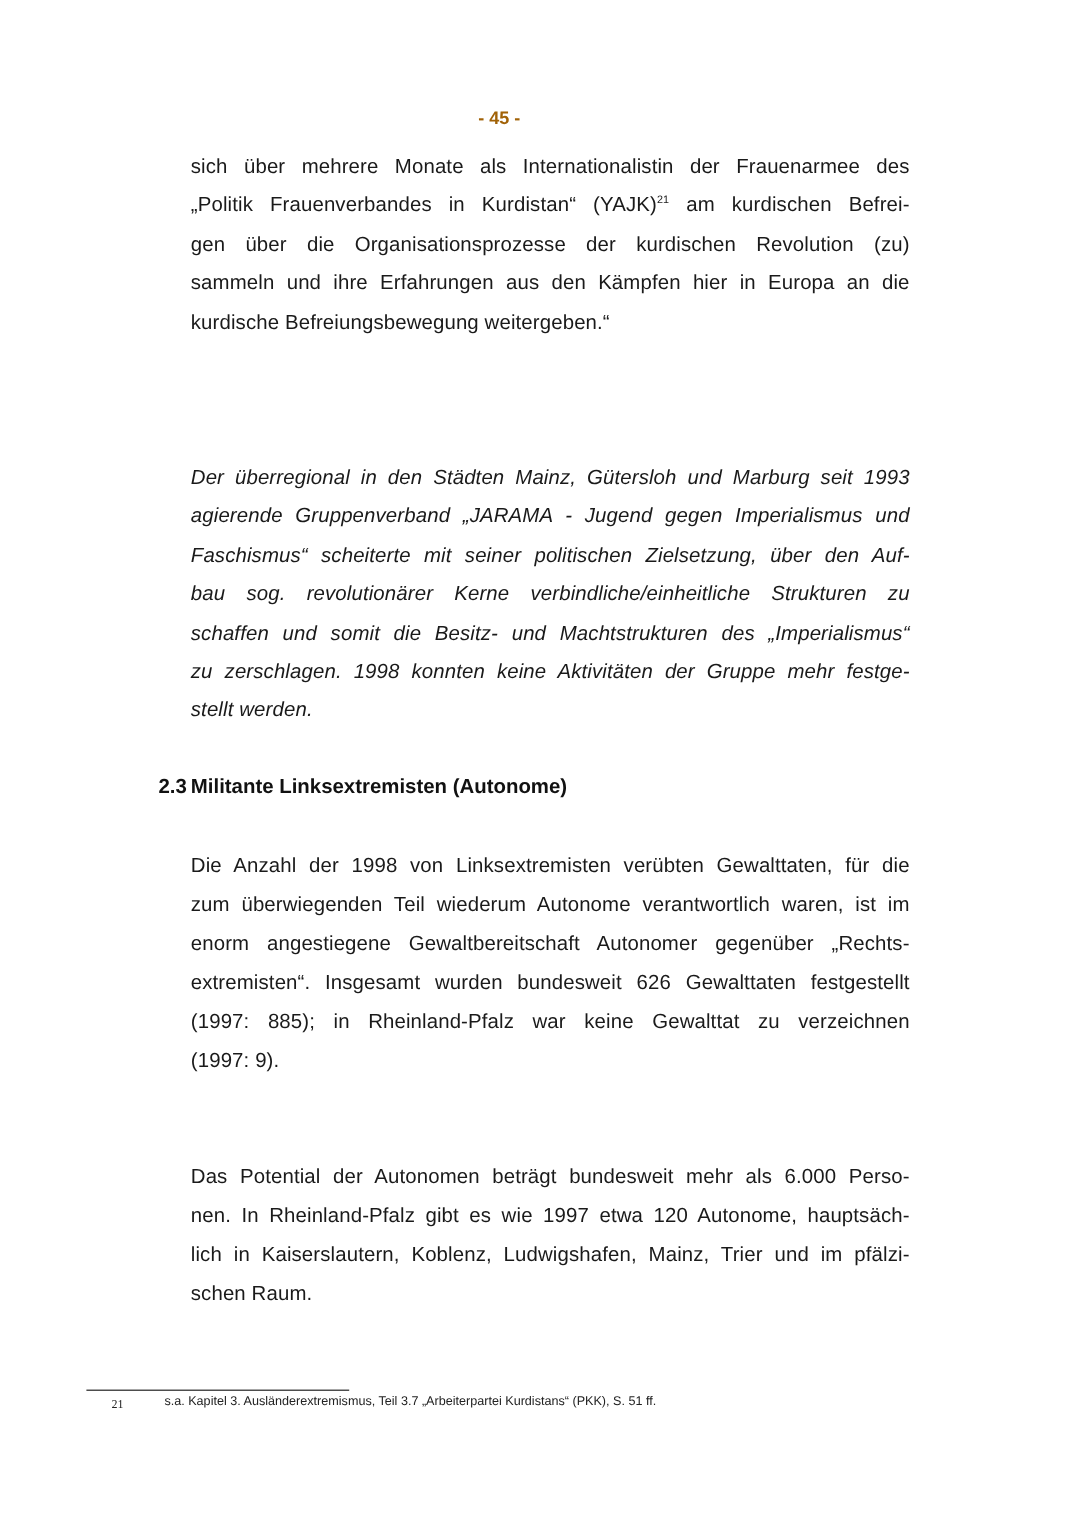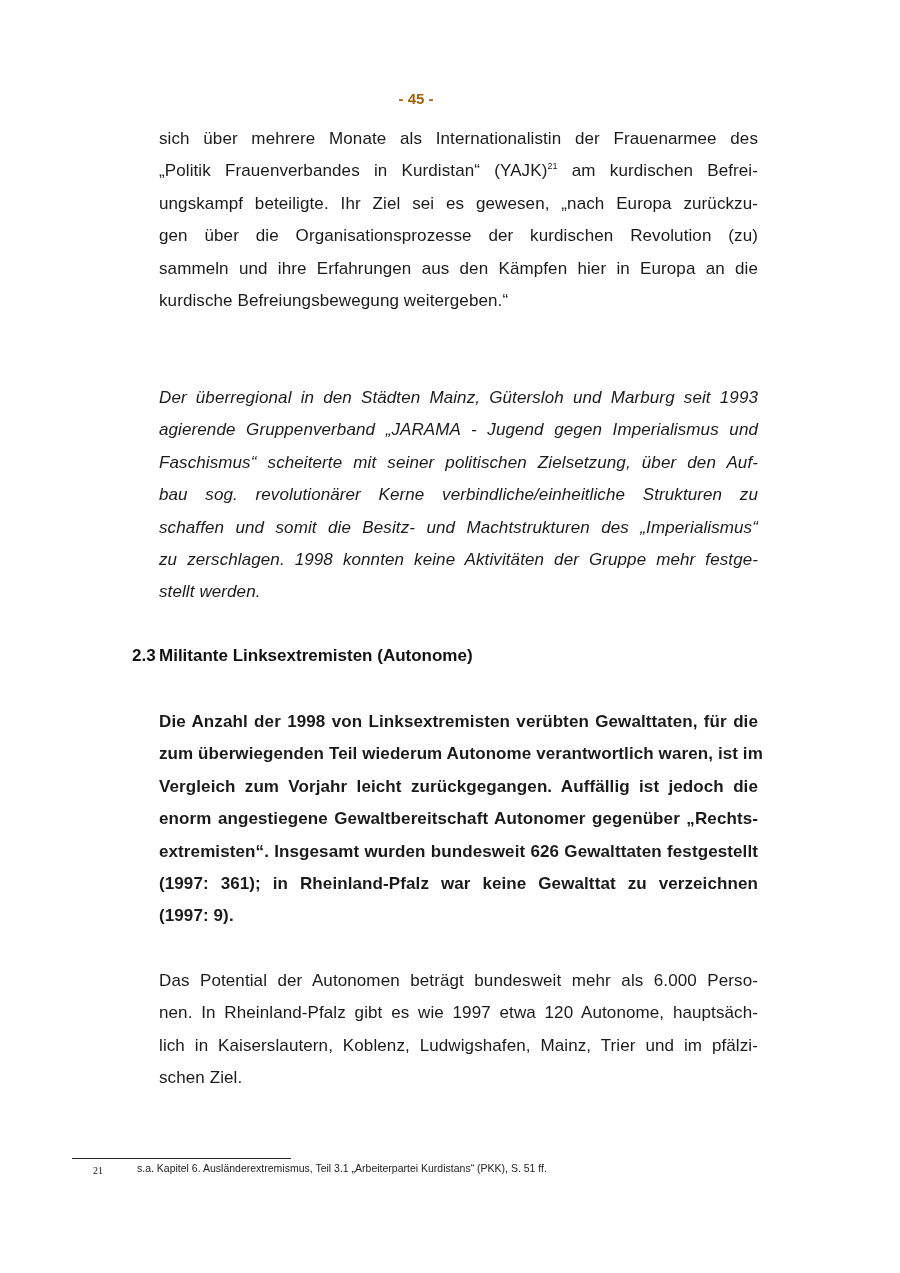--- a/index.html
+++ b/index.html
@@ -99,55 +99,53 @@
     }
   </style>
 </head>
 <body>
 
 <div class="page-number">- 45 -</div>
 
 <div class="para" style="top:123px;">
   <span class="line">sich über mehrere Monate als Internationalistin der Frauenarmee des</span>
   <span class="line"><span>„Politik Frauenverbandes in Kurdistan“ (YAJK)</span><sup class="fnref">21</sup><span> am kurdischen Befrei-</span></span>
-  <span class="line">ungskampf beteiligte. Ihr Ziel sei es gewesen, „nach Europa zurückzu-</span>
   <span class="line">gen über die Organisationsprozesse der kurdischen Revolution (zu)</span>
   <span class="line">sammeln und ihre Erfahrungen aus den Kämpfen hier in Europa an die</span>
   <span class="line last">kurdische Befreiungsbewegung weitergeben.“</span>
 </div>
 
 <div class="para" style="top:382px;font-style:italic;">
   <span class="line">Der überregional in den Städten Mainz, Gütersloh und Marburg seit 1993</span>
   <span class="line">agierende Gruppenverband „JARAMA - Jugend gegen Imperialismus und</span>
   <span class="line">Faschismus“ scheiterte mit seiner politischen Zielsetzung, über den Auf-</span>
   <span class="line">bau sog. revolutionärer Kerne verbindliche/einheitliche Strukturen zu</span>
   <span class="line">schaffen und somit die Besitz- und Machtstrukturen des „Imperialismus“</span>
   <span class="line">zu zerschlagen. 1998 konnten keine Aktivitäten der Gruppe mehr festge-</span>
   <span class="line last">stellt werden.</span>
 </div>
 
 <div class="heading">
   <span class="num">2.3</span>
   <span class="title">Militante Linksextremisten (Autonome)</span>
 </div>
 
-<div class="para" style="top:706px;font-weight:bold;">
+<div class="para" style="top:706px;">
   <span class="line">Die Anzahl der 1998 von Linksextremisten verübten Gewalttaten, für die</span>
   <span class="line">zum überwiegenden Teil wiederum Autonome verantwortlich waren, ist im</span>
-  <span class="line">Vergleich zum Vorjahr leicht zurückgegangen. Auffällig ist jedoch die</span>
   <span class="line">enorm angestiegene Gewaltbereitschaft Autonomer gegenüber „Rechts-</span>
   <span class="line">extremisten“. Insgesamt wurden bundesweit 626 Gewalttaten festgestellt</span>
-  <span class="line">(1997: 361); in Rheinland-Pfalz war keine Gewalttat zu verzeichnen</span>
+  <span class="line">(1997: 885); in Rheinland-Pfalz war keine Gewalttat zu verzeichnen</span>
   <span class="line last">(1997: 9).</span>
 </div>
 
 <div class="para" style="top:965px;">
   <span class="line">Das Potential der Autonomen beträgt bundesweit mehr als 6.000 Perso-</span>
   <span class="line">nen. In Rheinland-Pfalz gibt es wie 1997 etwa 120 Autonome, hauptsäch-</span>
   <span class="line">lich in Kaiserslautern, Koblenz, Ludwigshafen, Mainz, Trier und im pfälzi-</span>
-  <span class="line last">schen Ziel.</span>
+  <span class="line last">schen Raum.</span>
 </div>
 
 <div class="fn-rule"></div>
 <div class="footnote">
   <span class="fn-num">21</span>
-  <span class="fn-text">s.a. Kapitel 6. Ausländerextremismus, Teil 3.1 „Arbeiterpartei Kurdistans“ (PKK), S. 51 ff.</span>
+  <span class="fn-text">s.a. Kapitel 3. Ausländerextremismus, Teil 3.7 „Arbeiterpartei Kurdistans“ (PKK), S. 51 ff.</span>
 </div>
 
 </body></html>

